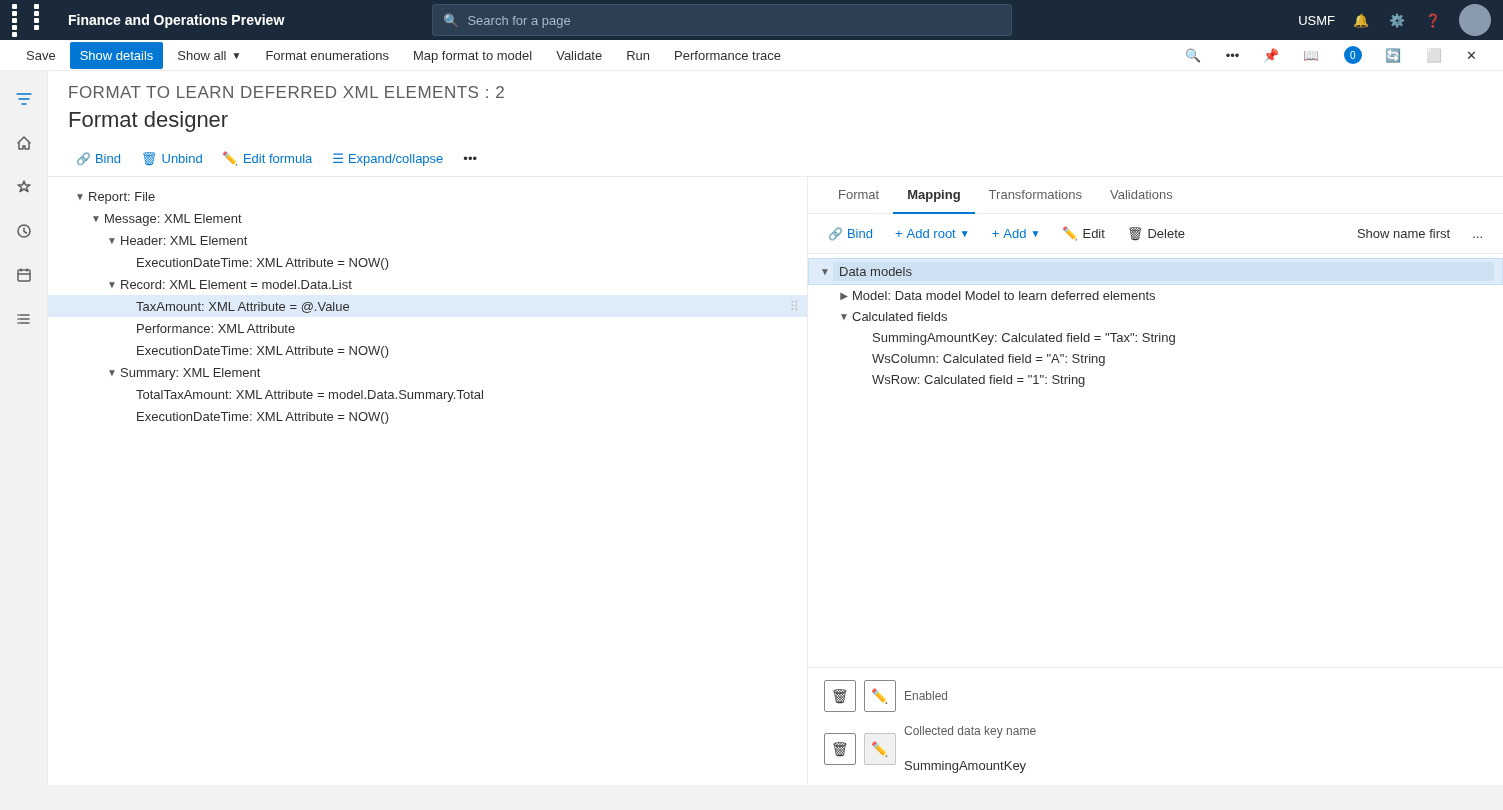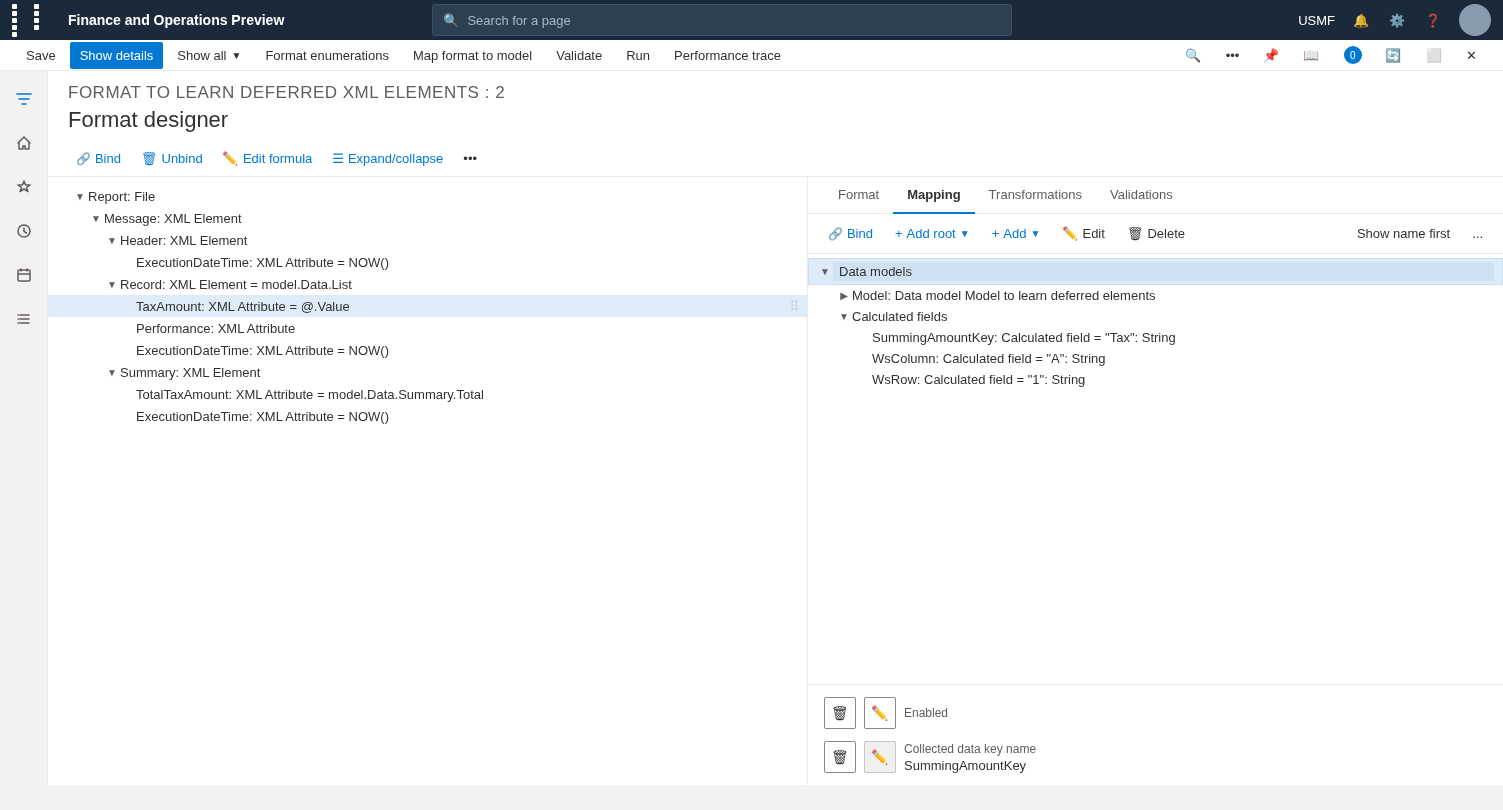--- a/index.html
+++ b/index.html
@@ -272,21 +272,21 @@
       background: white;
       border-radius: 2px;
       display: flex;
       align-items: center;
       justify-content: center;
       cursor: pointer;
       font-size: 14px;
       color: #323130;
     }
     .prop-label { font-size: 12px; color: #605e5c; }
-    .prop-value { font-size: 13px; color: #323130; margin-top: 2px; }
+    .prop-value { font-size: 13px; color: #323130; margin-top: 20px; }
 
     
     ::-webkit-scrollbar { width: 6px; height: 6px; }
     ::-webkit-scrollbar-track { background: #f3f2f1; }
     ::-webkit-scrollbar-thumb { background: #c8c6c4; border-radius: 3px; }
   </style>
 </head>
 <body>
 
 <div class="topbar">

